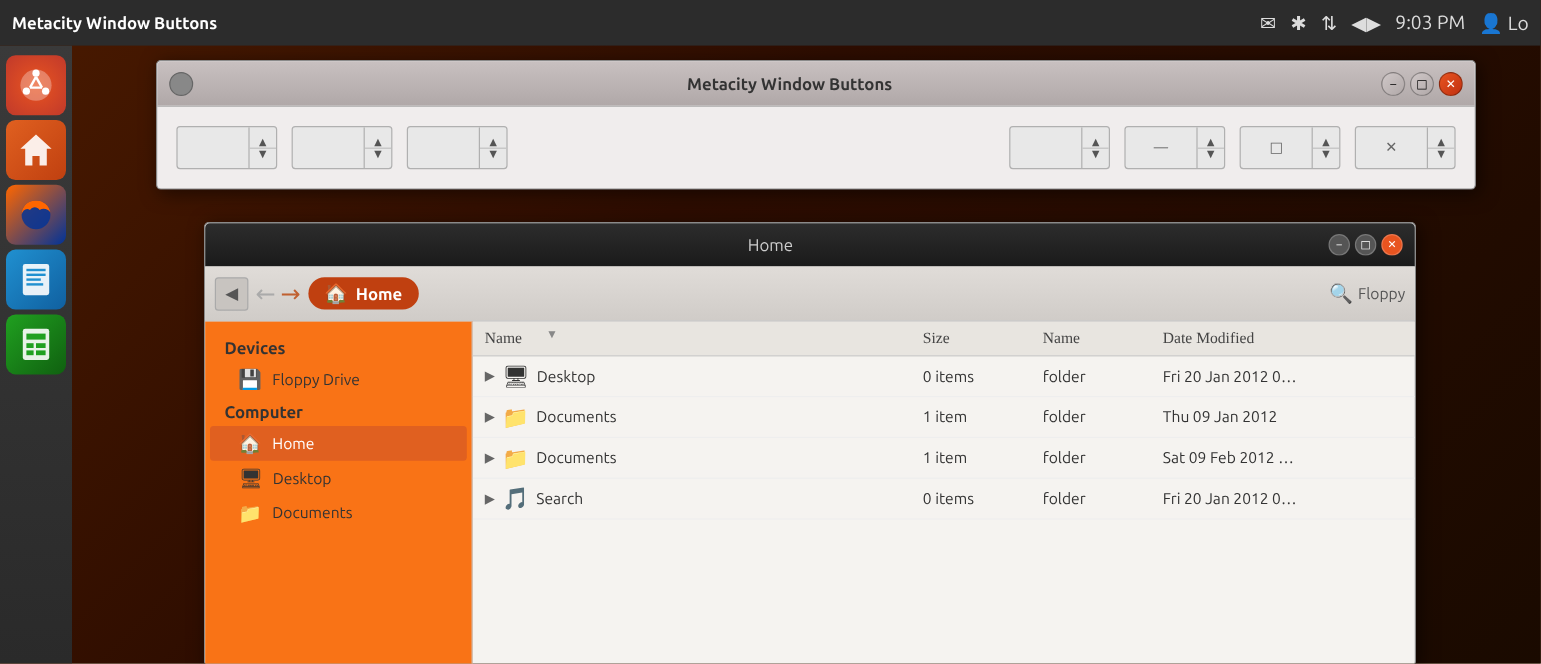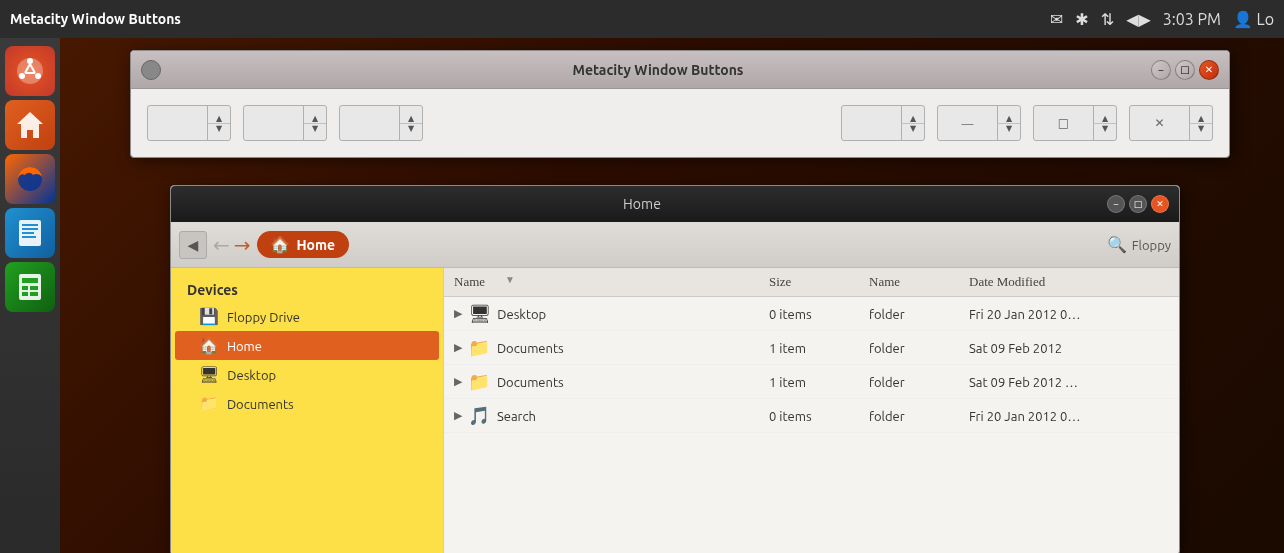--- a/index.html
+++ b/index.html
@@ -275,22 +275,22 @@
       cursor: pointer;
     }
     .nav-arrow.disabled { color: #aaa; }
 
     
     .fm-body {
       display: flex;
       height: calc(100% - 82px);
     }
     .fm-sidebar {
-      width: 273px;
-      background: #fde047;
+      width: 223px;
+      background: #f97316;
       border-right: 1px solid #ccc;
       padding: 10px 0;
       overflow-y: auto;
     }
     .sidebar-section-title {
       font-size: 14px;
       font-weight: bold;
       color: #333;
       padding: 4px 16px 4px 16px;
     }
@@ -355,21 +355,21 @@
 
 <div class="desktop-bg"></div>
 
 <div class="top-panel">
   <span class="top-panel-title">Metacity Window Buttons</span>
   <div class="top-panel-right">
     <span class="panel-icon">✉</span>
     <span class="panel-icon">✱</span>
     <span class="panel-icon">⇅</span>
     <span class="panel-icon">◀▶</span>
-    <span class="panel-icon">3:03 PM</span>
+    <span class="panel-icon">9:03 PM</span>
     <span class="panel-icon">👤 Lo</span>
   </div>
 </div>
 
 <div class="launcher">
   <div class="launcher-icon ubuntu">
     <svg width="30" height="30" viewBox="0 0 30 30">
       <circle cx="15" cy="15" r="13" fill="#fff" opacity="0.3"></circle>
       <circle cx="15" cy="5" r="3" fill="#fff"></circle>
       <circle cx="23" cy="20" r="3" fill="#fff"></circle>
@@ -505,20 +505,21 @@
     </div>
   </div>
   <div class="fm-body">
 
     <div class="fm-sidebar">
       <div class="sidebar-section-title">Devices</div>
       <div class="sidebar-item">
         <span class="sidebar-item-icon">💾</span>
         <span>Floppy Drive</span>
       </div>
+      <div class="sidebar-section-title">Computer</div>
       <div class="sidebar-item active">
         <span class="sidebar-item-icon">🏠</span>
         <span>Home</span>
       </div>
       <div class="sidebar-item">
         <span class="sidebar-item-icon">🖥</span>
         <span>Desktop</span>
       </div>
       <div class="sidebar-item">
         <span class="sidebar-item-icon">📁</span>
@@ -555,21 +556,21 @@
       </div>
 
       <div class="fm-row">
         <div class="fm-filename">
           <span class="file-arrow">▶</span>
           <span class="file-icon">📁</span>
           <span>Documents</span>
         </div>
         <div>1 item</div>
         <div>folder</div>
-        <div>Sat 09 Feb 2012</div>
+        <div>Thu 09 Jan 2012</div>
       </div>
 
       <div class="fm-row">
         <div class="fm-filename">
           <span class="file-arrow">▶</span>
           <span class="file-icon">📁</span>
           <span>Documents</span>
         </div>
         <div>1 item</div>
         <div>folder</div>

